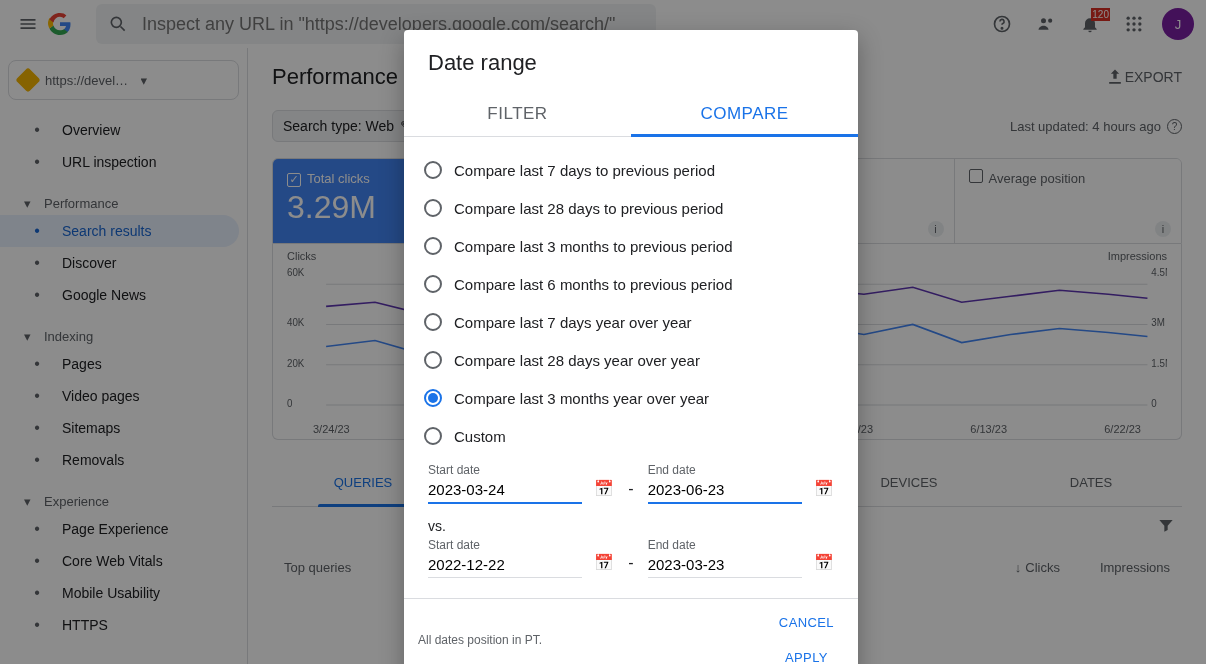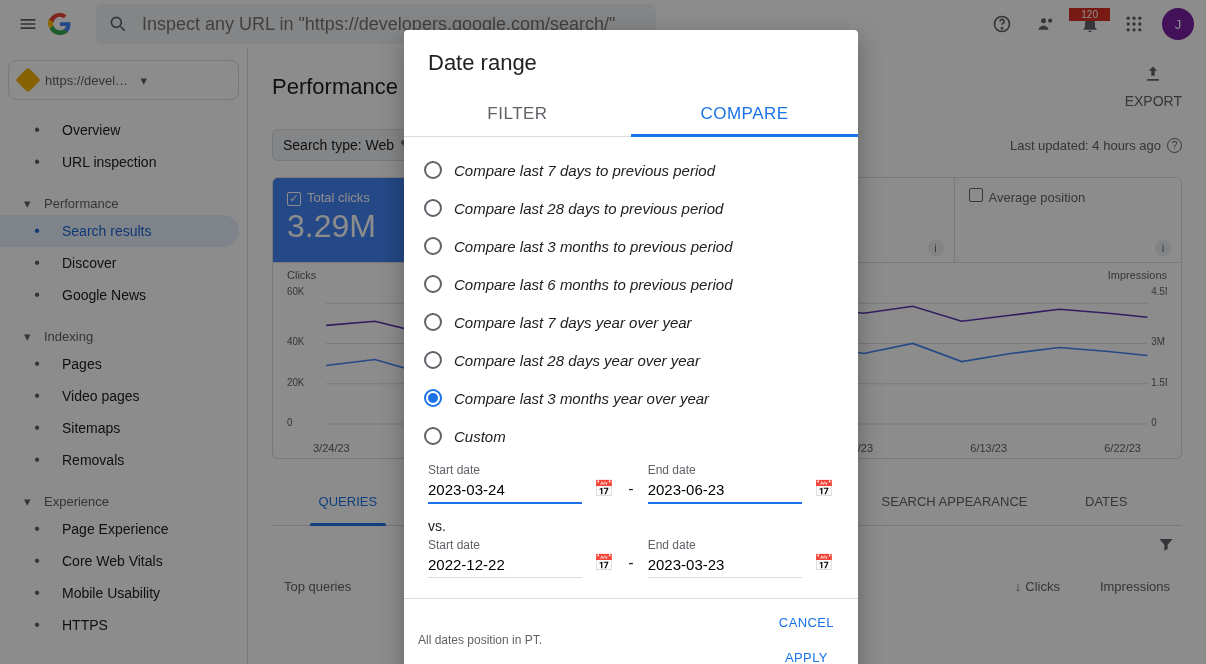--- a/index.html
+++ b/index.html
@@ -23,21 +23,21 @@
 
   
   .topbar { display:flex; align-items:center; height:48px; padding:0 8px; }
   .topbar .hamburger { width:40px; height:40px; display:flex; align-items:center; justify-content:center; }
   .logo { display:flex; align-items:center; gap:6px; font-size:20px; }
   .searchbar { flex:0 0 560px; margin-left:24px; height:40px; background:#f1f3f4; border-radius:6px; display:flex; align-items:center; padding:0 12px; gap:12px; color:var(--muted); }
   .searchbar input { border:0; background:transparent; flex:1; font-size:18px; outline:none; }
   .spacer { flex:1; }
   .top-icons { display:flex; align-items:center; gap:4px; }
   .top-icons .icon { width:40px; height:40px; display:flex; align-items:center; justify-content:center; position:relative; }
-  .badge { position:absolute; top:4px; right:0; background:#d93025; color:#fff; font-size:10px; padding:1px 12px; border-radius:0; }
+  .badge { position:absolute; top:4px; right:0; background:#d93025; color:#fff; font-size:10px; padding:1px 1px; border-radius:0; }
   .avatar { width:32px; height:32px; border-radius:50%; background:#7b1fa2; color:#fff; display:flex; align-items:center; justify-content:center; font-size:13px; }
 
   .body { display:flex; height:616px; }
 
   
   .side { width:var(--side-w); border-right:1px solid var(--border); display:flex; flex-direction:column; padding:6px 0; }
   .property-chip { margin:6px 8px; height:40px; border:1px solid var(--border); border-radius:8px; display:flex; align-items:center; padding:0 10px; gap:8px; }
   .prop-diamond { width:18px; height:18px; background:#f4b400; transform:rotate(45deg); border-radius:3px; }
   .property-chip span { font-size:13px; color:var(--muted); white-space:nowrap; overflow:hidden; text-overflow:ellipsis; flex:1; }
   .chev { color:var(--muted); }
@@ -46,21 +46,21 @@
   .nav-section .label .caret { width:10px; }
   .nav-item { height:32px; display:flex; align-items:center; gap:16px; padding-left:28px; font-size:14px; color:var(--text); border-radius:0 16px 16px 0; margin-right:8px; }
   .nav-item .bullet { width:18px; text-align:center; color:var(--muted); font-size:16px; }
   .nav-item.selected { background:var(--selected); color:var(--selected-text); font-weight:500; }
   .nav-item.selected .bullet { color:var(--selected-text); }
 
   
   .main { flex:1; padding:16px 24px 0; overflow:hidden; background:#fff; }
   .page-head { display:flex; align-items:center; }
   .page-head h1 { font-size:22px; font-weight:400; margin:0; }
-  .export-btn { margin-left:auto; display:flex; align-items:center; gap:9px; color:var(--muted); font-size:14px; text-transform:uppercase; font-weight:500;flex-direction:column; }
+  .export-btn { margin-left:auto; display:flex; align-items:center; gap:0; color:var(--muted); font-size:14px; text-transform:uppercase; font-weight:500; }
   .filter-row { margin-top:20px; display:flex; align-items:center; gap:10px; }
   .chip { height:32px; border:1px solid var(--border); border-radius:6px; background:#f1f3f4; font-size:14px; color:var(--text); display:inline-flex; align-items:center; padding:0 10px; }
   .updated { margin-left:auto; font-size:13px; color:var(--muted); display:flex; align-items:center; gap:6px; }
 
   
   .metrics { margin-top:16px; display:flex; height:86px; border:1px solid var(--border); border-radius:6px 6px 0 0; overflow:hidden; background:#fff; }
   .metric { flex:1; padding:10px 14px; position:relative; color:#fff; }
   .metric.off { background:#fff; color:var(--muted); }
   .metric .check { width:14px; height:14px; border:1.6px solid currentColor; border-radius:2px; display:inline-flex; align-items:center; justify-content:center; margin-right:6px; font-size:11px; }
   .metric.off .check { border-color:var(--muted); }
@@ -91,21 +91,21 @@
 
   
   .scrim { position:absolute; inset:0; background:var(--scrim); }
   .modal { position:absolute; width:454px; left:404px; top:30px; background:var(--modal-bg); border-radius:4px; box-shadow:0 8px 24px rgba(0,0,0,0.3); padding-bottom:0; }
   .modal h2 { margin:0; padding:20px 24px 16px; font-size:22px; font-weight:400; }
   .modal .tabs { display:flex; border-bottom:1px solid var(--border); }
   .modal .tabs .mt { flex:1; text-align:center; padding:12px 0; font-size:17px; letter-spacing:.5px; text-transform:uppercase; color:var(--muted); position:relative; }
   .modal .tabs .mt.active { color:var(--accent); }
   .modal .tabs .mt.active::after { content:""; position:absolute; left:0; right:0; bottom:-1px; height:3px; background:var(--accent); }
   .radio-list { padding:14px 12px 4px; }
-  .radio { display:flex; align-items:center; gap:12px; height:38px; padding:0 8px; font-size:15px;font-style:italic; }
+  .radio { display:flex; align-items:center; gap:12px; height:38px; padding:0 8px; font-size:15px; }
   .radio .r { width:18px; height:18px; border:2px solid var(--muted); border-radius:50%; display:inline-flex; align-items:center; justify-content:center; }
   .radio.selected .r { border-color:var(--accent); }
   .radio.selected .r::after { content:""; width:10px; height:10px; border-radius:50%; background:var(--accent); }
   .date-block { padding:0 24px; }
   .date-row { display:flex; align-items:flex-end; gap:12px; margin-top:4px; }
   .date-col { flex:1; }
   .date-col .dl { font-size:12px; color:var(--muted); }
   .date-col .inp { border:0; border-bottom:1px solid var(--border); width:100%; padding:4px 0; font-size:15px; outline:none; }
   .date-col .inp.active { border-bottom:2px solid var(--accent); }
   .dash { padding:0 2px 6px; }
@@ -349,21 +349,20 @@
           <span>6/13/23</span>
           <span>6/22/23</span>
         </div>
     </div>
 
     <div class="tabbar" id="result-tabs">
         <div class="tab active">QUERIES</div>
         <div class="tab">PAGES</div>
         <div class="tab">COUNTRIES</div>
         <div class="tab">DEVICES</div>
-        <div class="tab">SEARCH APPEARANCE</div>
         <div class="tab">DATES</div>
       </div>
 
     <div style="display:flex;justify-content:flex-end;height:40px;align-items:center;">
       <span class="filter-icon">
         <svg class="icon-svg" viewBox="0 0 24 24" fill="#5f6368">
             <path d="M4 6h16l-6 7v5l-4 2v-7z"></path>
           </svg>
       </span>
     </div>

